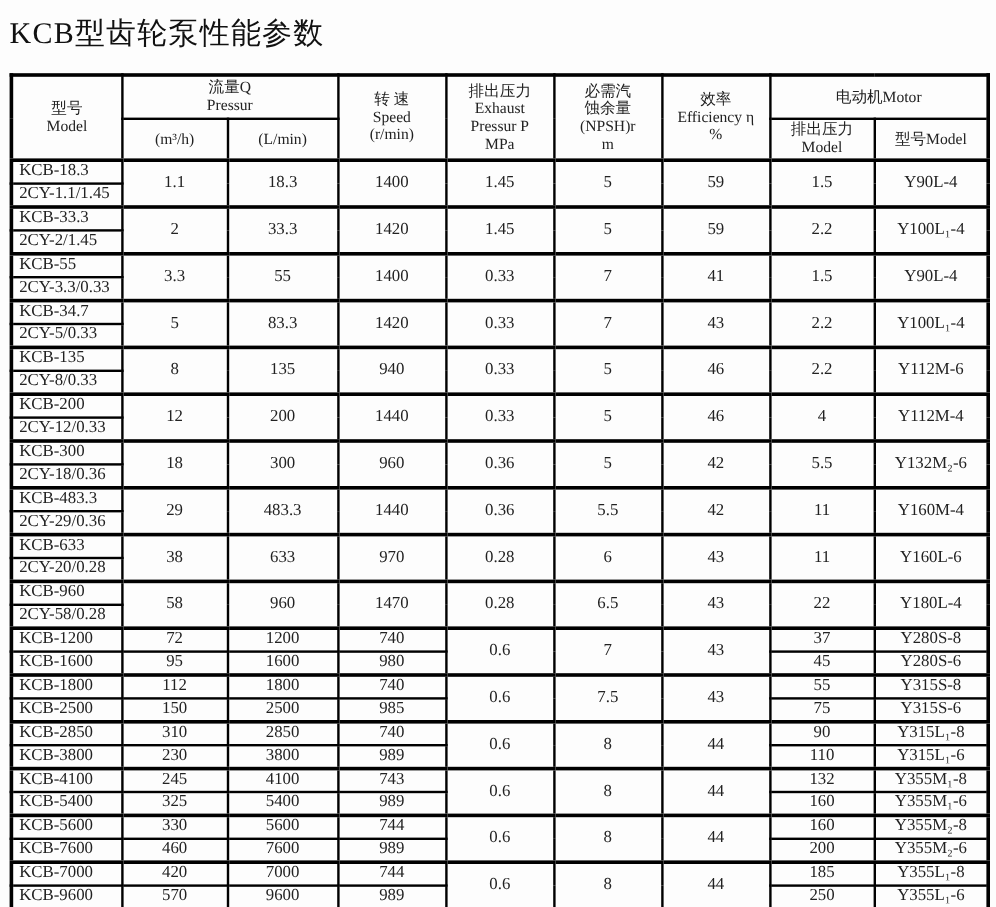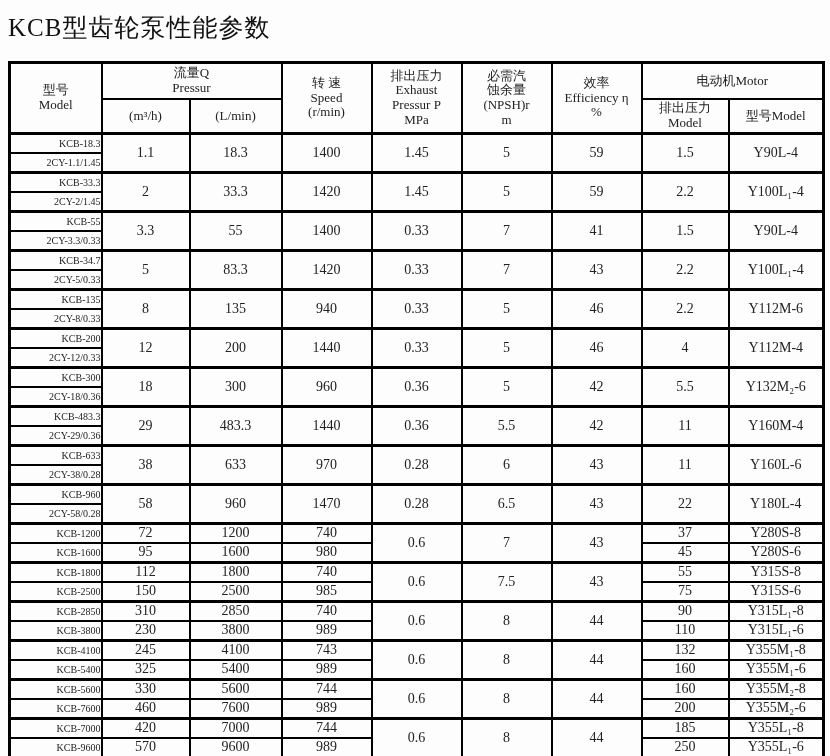--- a/index.html
+++ b/index.html
@@ -23,21 +23,21 @@
     padding:0; font-weight:normal; font-size:14px; line-height:1.15;
     overflow:hidden; white-space:nowrap;
   }
   .pump-table thead th { font-size:13px; line-height:1.12; }
   .pump-table thead tr.hrow1 th { height:34px; }
   .pump-table thead tr.hrow2 th { height:32px; }
   .pump-table tbody tr.entry td { border-top-width:3px; }
   .pump-table tbody tr.sub td { border-top-width:1px; }
   .pump-table tbody tr.u td { height:17px; }
   .pump-table tbody tr.l td { height:17px; }
-  td.model { text-align:right; padding-left:5px; font-size:10px; }
+  td.model { text-align:left; padding-left:5px; font-size:14px; }
   .hline { display:block; }
 </style>
 </head>
 <body>
 
 <div class="sheet">
   <h1 class="page-title">KCB型齿轮泵性能参数</h1>
 
   <table class="pump-table">
     <colgroup>
@@ -222,21 +222,21 @@
         <td rowspan="2">38</td>
         <td rowspan="2">633</td>
         <td rowspan="2">970</td>
         <td rowspan="2">0.28</td>
         <td rowspan="2">6</td>
         <td rowspan="2">43</td>
         <td rowspan="2">11</td>
         <td rowspan="2">Y160L-6</td>
       </tr>
       <tr class="sub u">
-        <td class="model">2CY-38/0.28</td>
+        <td class="model">2CY-20/0.28</td>
       </tr>
 
       <tr class="entry u">
         <td class="model">KCB-960</td>
         <td rowspan="2">58</td>
         <td rowspan="2">960</td>
         <td rowspan="2">1470</td>
         <td rowspan="2">0.28</td>
         <td rowspan="2">6.5</td>
         <td rowspan="2">43</td>

